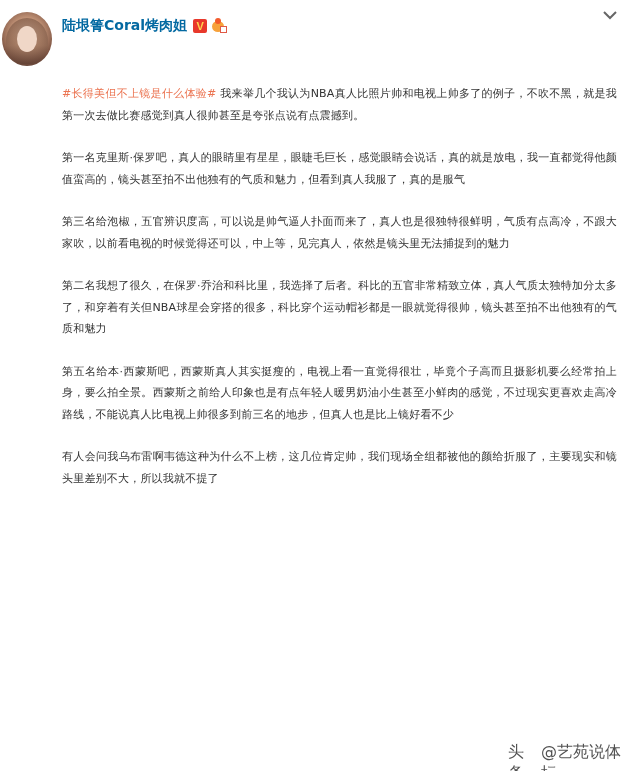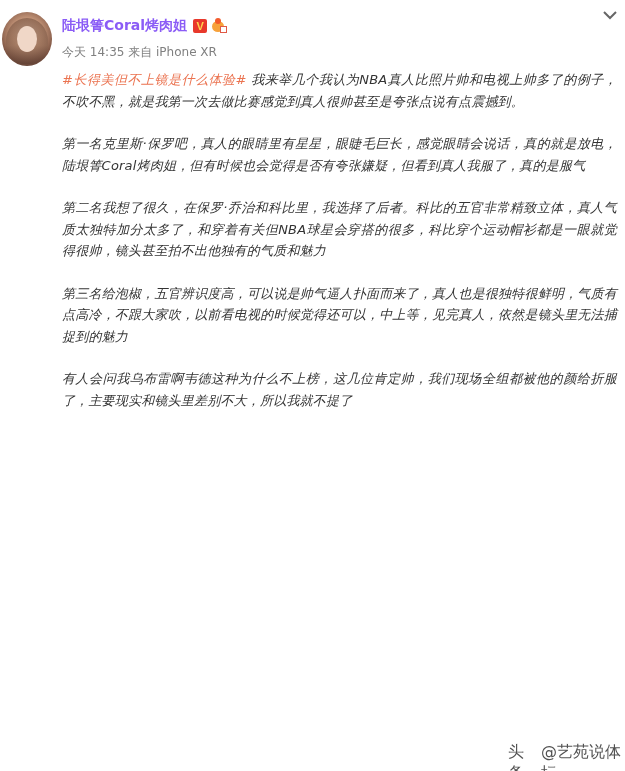--- a/index.html
+++ b/index.html
@@ -7,33 +7,33 @@
          font-family: "DejaVu Sans", "Liberation Sans", sans-serif; color: #333333; }
   .header { position: absolute; left: 0; top: 0; width: 625px; height: 68px; }
   .avatar { position: absolute; left: 2px; top: 12px; width: 50px; height: 54px; border-radius: 50%;
             background: radial-gradient(circle at 50% 40%, #e9c9b4 0%, #c99a7d 35%, #7a5140 70%, #3b2a26 100%);
             overflow: hidden; }
   .avatar .hair { position:absolute; left:4px; top:6px; width:42px; height:46px; border-radius:50% 50% 40% 40%;
             background: linear-gradient(180deg,#6b4a3a 0%,#8a6550 60%,#5a3d32 100%); opacity:.55; }
   .avatar .face { position:absolute; left:15px; top:14px; width:20px; height:26px; border-radius:50%;
             background:#f0d7c7; }
   .name-row { position: absolute; left: 62px; top: 16px; height: 20px; display: flex; align-items: center; }
-  .username { font-size: 14px; font-weight: bold; color: #8b5cf6; }
+  .username { font-size: 14px; font-weight: bold; color: #0369a1; }
   .v-badge { margin-left: 6px; width: 14px; height: 14px; background: #e8382b; border-radius: 2px;
              color: #ffd34d; font-size: 11px; font-weight: bold; line-height: 14px; text-align: center;
              font-family: "Liberation Sans", sans-serif; }
   .crown-badge { margin-left: 4px; width: 16px; height: 16px; position: relative; }
   .crown-badge .c1 { position:absolute; left:1px; top:3px; width:12px; height:11px; border-radius:50%; background:#f7a23b; }
   .crown-badge .c2 { position:absolute; left:4px; top:0px; width:6px; height:6px; border-radius:50%; background:#f35b2c; }
   .crown-badge .c3 { position:absolute; left:9px; top:8px; width:7px; height:7px; background:#fff; border:1px solid #e05a46; box-sizing:border-box; }
   .meta { position: absolute; left: 62px; top: 44px; font-size: 12px; color: #808080; }
   .chevron { position: absolute; left: 603px; top: 10px; width: 14px; height: 12px; cursor: pointer; }
   .chevron svg { display:block; }
-  .content { position: absolute; left: 62px; top: 69px; width: 555px; font-size: 13px;
-             line-height: 21.5px; color: #333333; font-style: italic; }
+  .content { position: absolute; left: 62px; top: 83px; width: 555px; font-size: 11px;
+             line-height: 21.5px; color: #333333; }
   .content p { margin: 0 0 21px 0; text-align: justify; letter-spacing: 0.2px; }
   .topic { color: #eb7350; cursor: pointer; }
   .watermark { position: absolute; left: 508px; top: 742px; font-size: 16px; color: #333333;
                opacity: 0.85; display:flex; align-items:center; }
   .watermark .wm-brand { font-weight: normal; margin-right: 5px; }
 </style>
 </head>
 <body>
 
 <div class="header">
@@ -43,32 +43,32 @@
   </div>
   <div class="name-row">
     <span class="username">陆垠箐Coral烤肉姐</span>
     <span class="v-badge">V</span>
     <span class="crown-badge">
       <span class="c1"></span>
         <span class="c2"></span>
         <span class="c3"></span>
     </span>
   </div>
-  <div class="meta">今天 14:35 来自 iPhone XR</div>
   <div class="chevron">
     <svg width="14" height="10" viewBox="0 0 14 10">
         <polyline points="1,2 7,8 13,2" fill="none" stroke="#666" stroke-width="2"></polyline>
       </svg>
   </div>
 </div>
 
 <div class="content">
   <p><span class="topic">#长得美但不上镜是什么体验#</span><span> 我来举几个我认为NBA真人比照片帅和电视上帅多了的例子，不吹不黑，就是我第一次去做比赛感觉到真人很帅甚至是夸张点说有点震撼到。</span></p>
-  <p>第一名克里斯·保罗吧，真人的眼睛里有星星，眼睫毛巨长，感觉眼睛会说话，真的就是放电，陆垠箐Coral烤肉姐，但有时候也会觉得是否有夸张嫌疑，但看到真人我服了，真的是服气</p>
+  <p>第一名克里斯·保罗吧，真人的眼睛里有星星，眼睫毛巨长，感觉眼睛会说话，真的就是放电，我一直都觉得他颜值蛮高的，镜头甚至拍不出他独有的气质和魅力，但看到真人我服了，真的是服气</p>
+  <p>第三名给泡椒，五官辨识度高，可以说是帅气逼人扑面而来了，真人也是很独特很鲜明，气质有点高冷，不跟大家吹，以前看电视的时候觉得还可以，中上等，见完真人，依然是镜头里无法捕捉到的魅力</p>
   <p>第二名我想了很久，在保罗·乔治和科比里，我选择了后者。科比的五官非常精致立体，真人气质太独特加分太多了，和穿着有关但NBA球星会穿搭的很多，科比穿个运动帽衫都是一眼就觉得很帅，镜头甚至拍不出他独有的气质和魅力</p>
-  <p>第三名给泡椒，五官辨识度高，可以说是帅气逼人扑面而来了，真人也是很独特很鲜明，气质有点高冷，不跟大家吹，以前看电视的时候觉得还可以，中上等，见完真人，依然是镜头里无法捕捉到的魅力</p>
+  <p>第五名给本·西蒙斯吧，西蒙斯真人其实挺瘦的，电视上看一直觉得很壮，毕竟个子高而且摄影机要么经常拍上身，要么拍全景。西蒙斯之前给人印象也是有点年轻人暖男奶油小生甚至小鲜肉的感觉，不过现实更喜欢走高冷路线，不能说真人比电视上帅很多到前三名的地步，但真人也是比上镜好看不少</p>
   <p>有人会问我乌布雷啊韦德这种为什么不上榜，这几位肯定帅，我们现场全组都被他的颜给折服了，主要现实和镜头里差别不大，所以我就不提了</p>
 </div>
 
 <div class="watermark">
   <span class="wm-brand">头条</span>
   <span>@艺苑说体坛</span>
 </div>
 
 </body></html>

